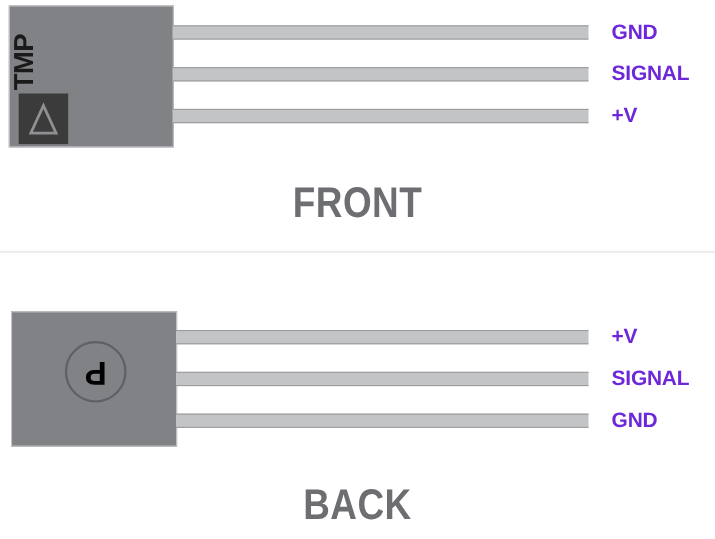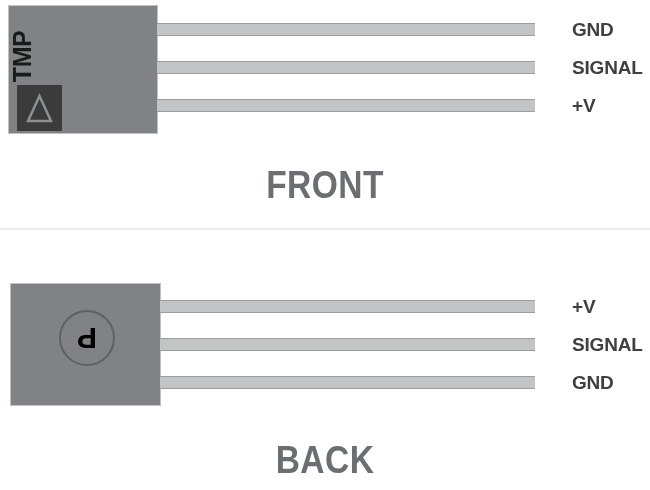--- a/index.html
+++ b/index.html
@@ -124,24 +124,24 @@
   .lead-2 { top: 61px; }
   .lead-3 { top: 99px; }
 
   #back-view .lead-1 { top: 71px; }   
   #back-view .lead-2 { top: 109px; }  
   #back-view .lead-3 { top: 147px; }  
 
   
   .pin-label {
     position: absolute;
-    left: 572px;
+    left: 556px;
     font-size: 19px;
     font-weight: bold;
-    color: #404040;
+    color: #6d28d9;
     letter-spacing: -0.2px;
     white-space: nowrap;
     font-family: "Liberation Sans", sans-serif;
   }
   .pl-1 { top: 19px; }
   .pl-2 { top: 57px; }
   .pl-3 { top: 95px; }
 
   #back-view .pl-1 { top: 67px; }
   #back-view .pl-2 { top: 105px; }

